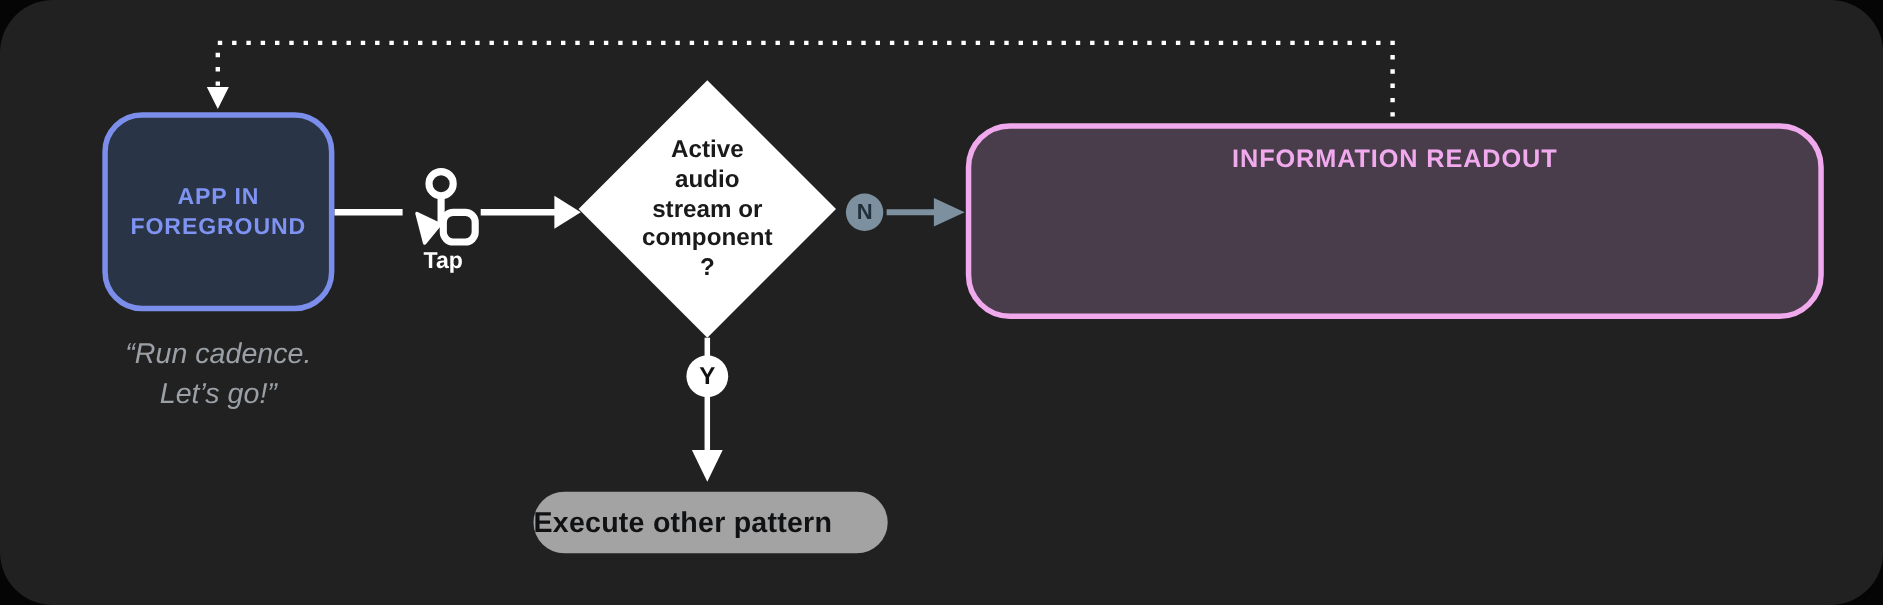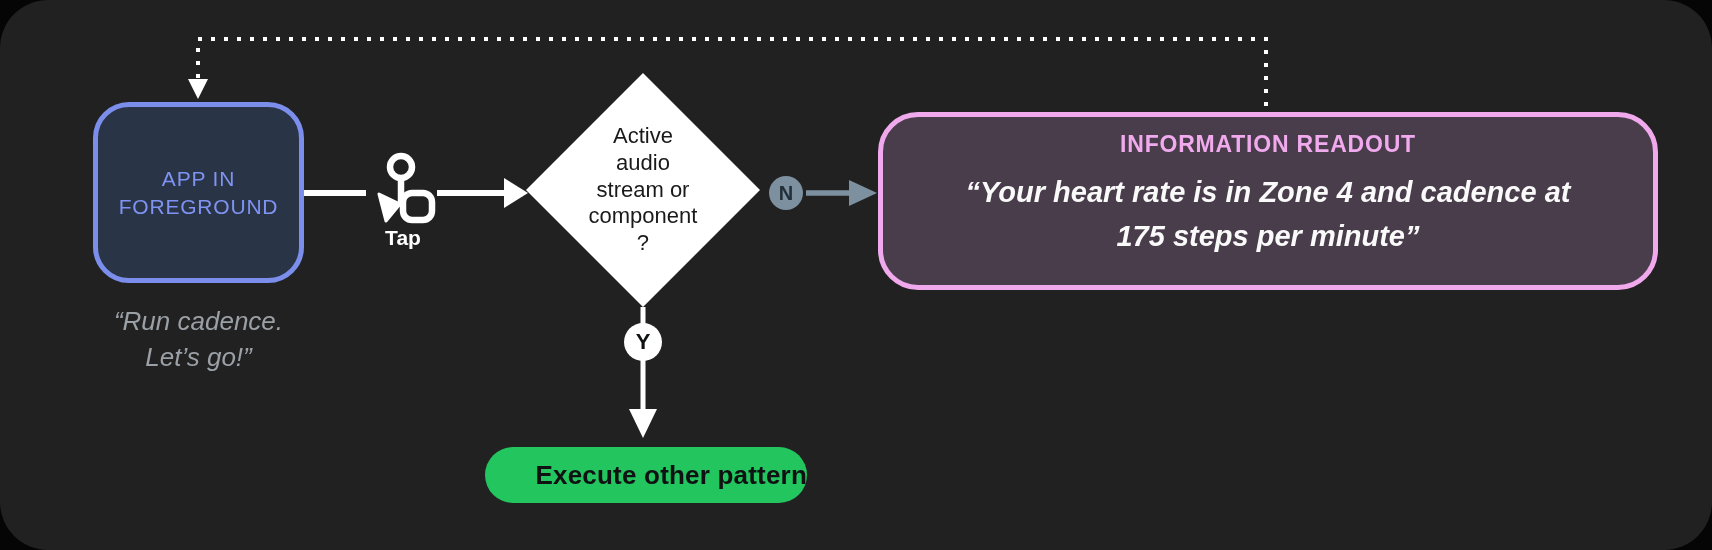--- a/index.html
+++ b/index.html
@@ -3,37 +3,37 @@
 <meta charset="utf-8">
 <style>
   html,body{margin:0;padding:0;background:#050505;}
   body{width:1712px;height:550px;position:relative;font-family:"Liberation Sans",sans-serif;}
   .card{position:absolute;left:0;top:0;width:1712px;height:550px;background:#212121;border-radius:48px;overflow:hidden;}
   .connectors{position:absolute;left:0;top:0;width:1712px;height:550px;z-index:1;}
   .node{position:absolute;z-index:2;box-sizing:border-box;}
   .pre{white-space:pre-line;}
 
   .app-node{left:93px;top:102px;width:211px;height:181px;background:#2A3447;border:5px solid #7B8EEB;border-radius:36px;display:flex;align-items:center;justify-content:center;}
-  .app-node-label{color:#7E93F2;font-weight:normal;font-size:21px;letter-spacing:0.8px;text-align:center;line-height:1.32;}
+  .app-node-label{color:#7E93F2;font-weight:bold;font-size:21px;letter-spacing:0.8px;text-align:center;line-height:1.32;}
 
   .app-caption{left:63px;top:303px;width:271px;text-align:center;font-style:italic;font-size:26px;color:#9AA0A6;line-height:1.4;}
 
   .tap-label{left:355px;top:226px;width:96px;text-align:center;color:#FFFFFF;font-weight:bold;font-size:21px;}
 
-  .diamond-label{left:528px;top:75px;width:230px;height:230px;display:flex;align-items:center;justify-content:center;text-align:center;color:#1A1A1A;font-weight:normal;font-size:22px;line-height:1.22;}
+  .diamond-label{left:528px;top:75px;width:230px;height:230px;display:flex;align-items:center;justify-content:center;text-align:center;color:#1A1A1A;font-weight:bold;font-size:22px;line-height:1.22;}
 
   .badge{border-radius:50%;display:flex;align-items:center;justify-content:center;font-weight:bold;}
   .n-badge{left:769px;top:176px;width:34px;height:34px;background:#7D909F;color:#222F38;font-size:20px;}
   .y-badge{left:624px;top:323px;width:38px;height:38px;background:#FFFFFF;color:#101113;font-size:22px;}
 
   .readout-node{left:878px;top:112px;width:780px;height:178px;background:#493D4B;border:5px solid #EFA9EC;border-radius:40px;display:flex;flex-direction:column;align-items:center;padding-top:14px;}
   .readout-title{color:#F1AAEE;font-weight:bold;font-size:23px;letter-spacing:0.8px;}
   .readout-quote{margin-top:13px;color:#FAFAFA;font-weight:bold;font-style:italic;font-size:29px;line-height:1.5;text-align:center;}
 
-  .execute-pill{left:485px;top:447px;width:322px;height:56px;border-radius:28px;background:#22c55e;display:flex;align-items:center;justify-content:flex-end;}
+  .execute-pill{left:485px;top:447px;width:322px;height:56px;border-radius:28px;background:#a3a3a3;display:flex;align-items:center;justify-content:flex-start;}
   .execute-label{font-weight:bold;font-size:26px;color:#101113;letter-spacing:0.2px;}
 </style>
 </head>
 <body>
 
 <div class="card">
 
   <svg class="connectors" viewBox="0 0 1712 550" xmlns="http://www.w3.org/2000/svg">
 
     <g>
@@ -84,21 +84,19 @@
 stream or
 component
 ?</div>
 
   <div class="node badge n-badge">N</div>
 
   <div class="node badge y-badge">Y</div>
 
   <div class="node readout-node">
     <div class="readout-title">INFORMATION READOUT</div>
-    <div class="readout-quote pre">“Your heart rate is in Zone 4 and cadence at
-175 steps per minute”</div>
   </div>
 
   <div class="node execute-pill">
     <div class="execute-label">Execute other pattern</div>
   </div>
 
 </div>
 
 </body></html>

